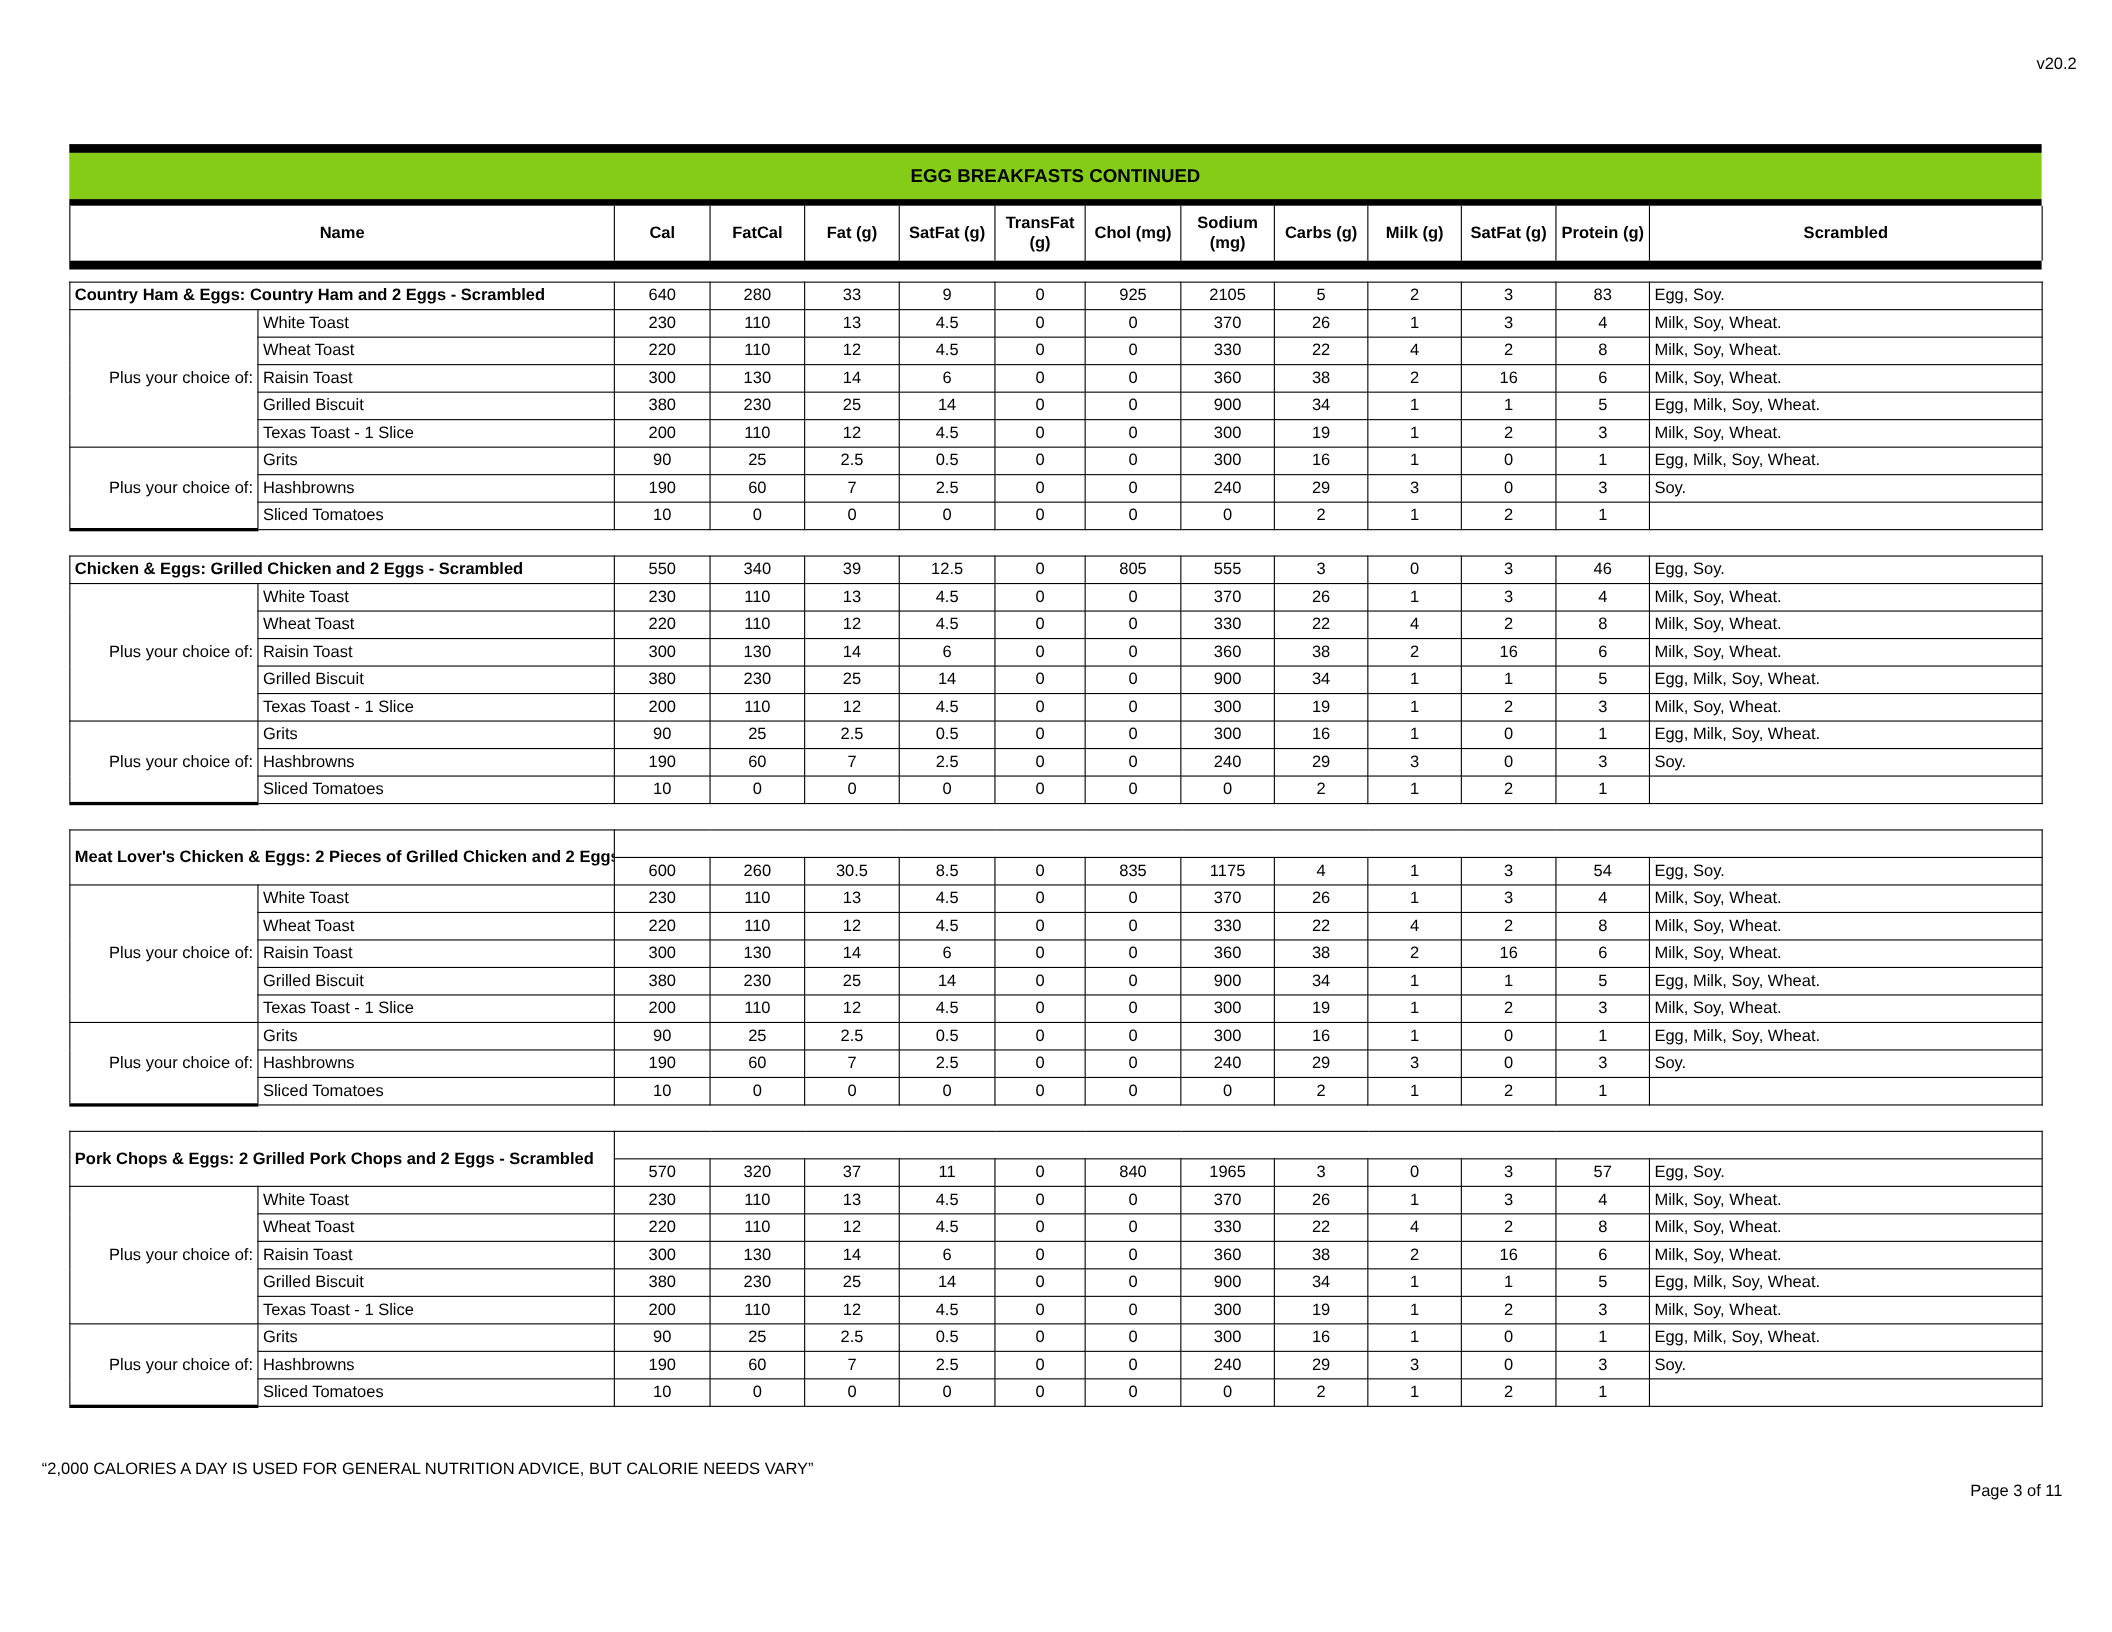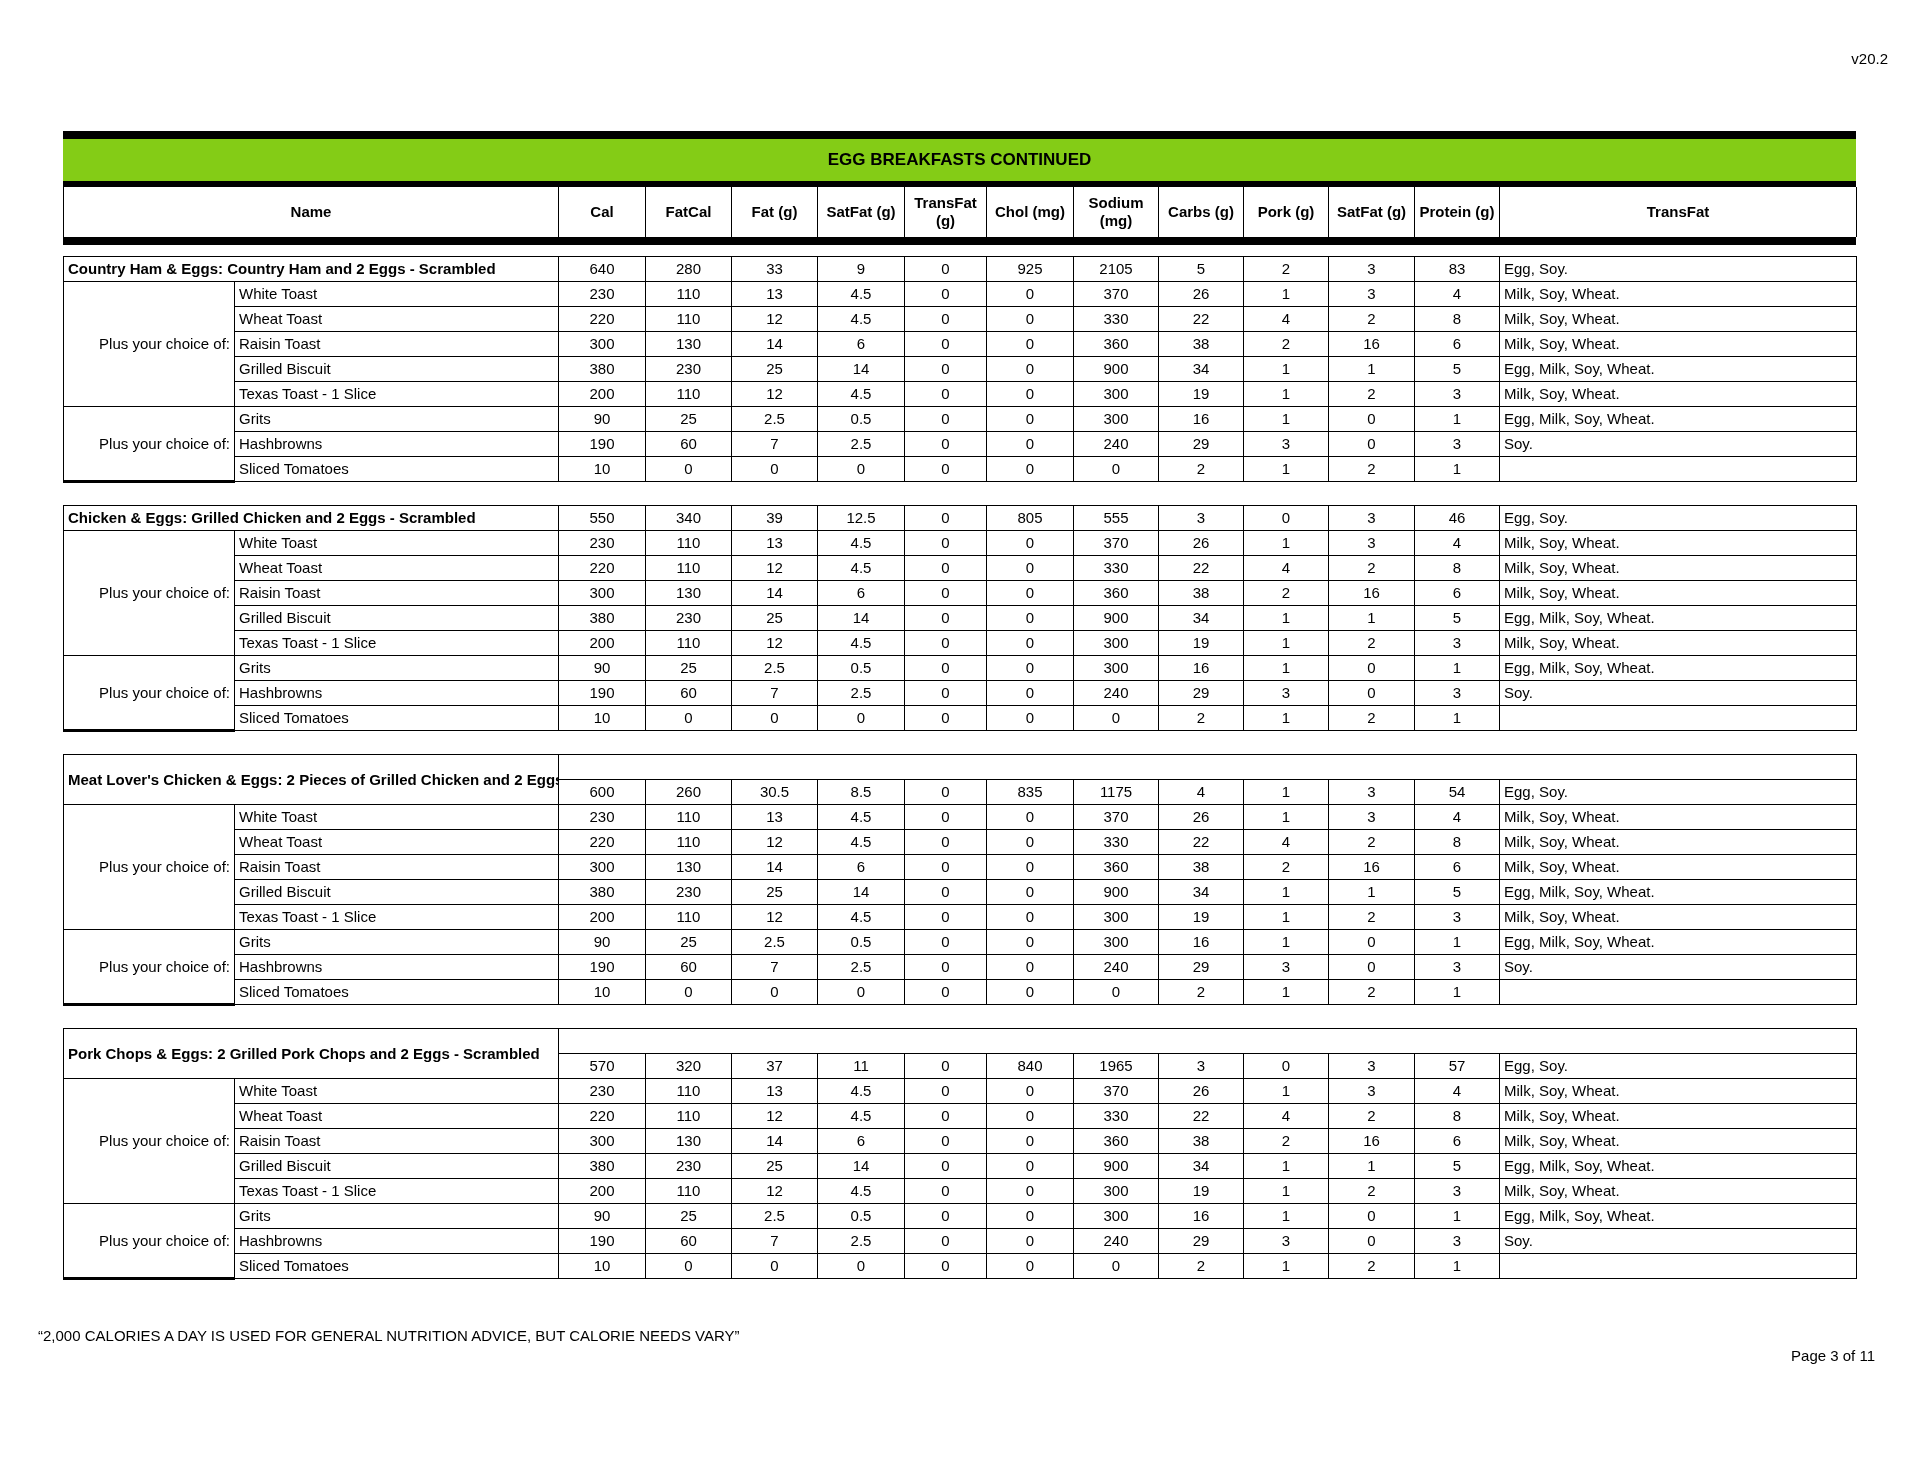--- a/index.html
+++ b/index.html
@@ -131,24 +131,24 @@
       <tr>
           <td colspan="2">Name</td>
           <td>Cal</td>
           <td>FatCal</td>
           <td>Fat (g)</td>
           <td>SatFat (g)</td>
           <td>TransFat (g)</td>
           <td>Chol (mg)</td>
           <td>Sodium (mg)</td>
           <td>Carbs (g)</td>
-          <td>Pork (g)</td>
+          <td>Milk (g)</td>
           <td>SatFat (g)</td>
           <td>Protein (g)</td>
-          <td>TransFat</td>
+          <td>Scrambled</td>
         </tr>
     </tbody>
   </table>
   <div class="bar bar-under"></div>
   <div>
       <table class="tbl sec first">
         <colgroup>
           <col style="width: 171px;">
           <col style="width: 324px;">
           <col style="width: 87px;">

